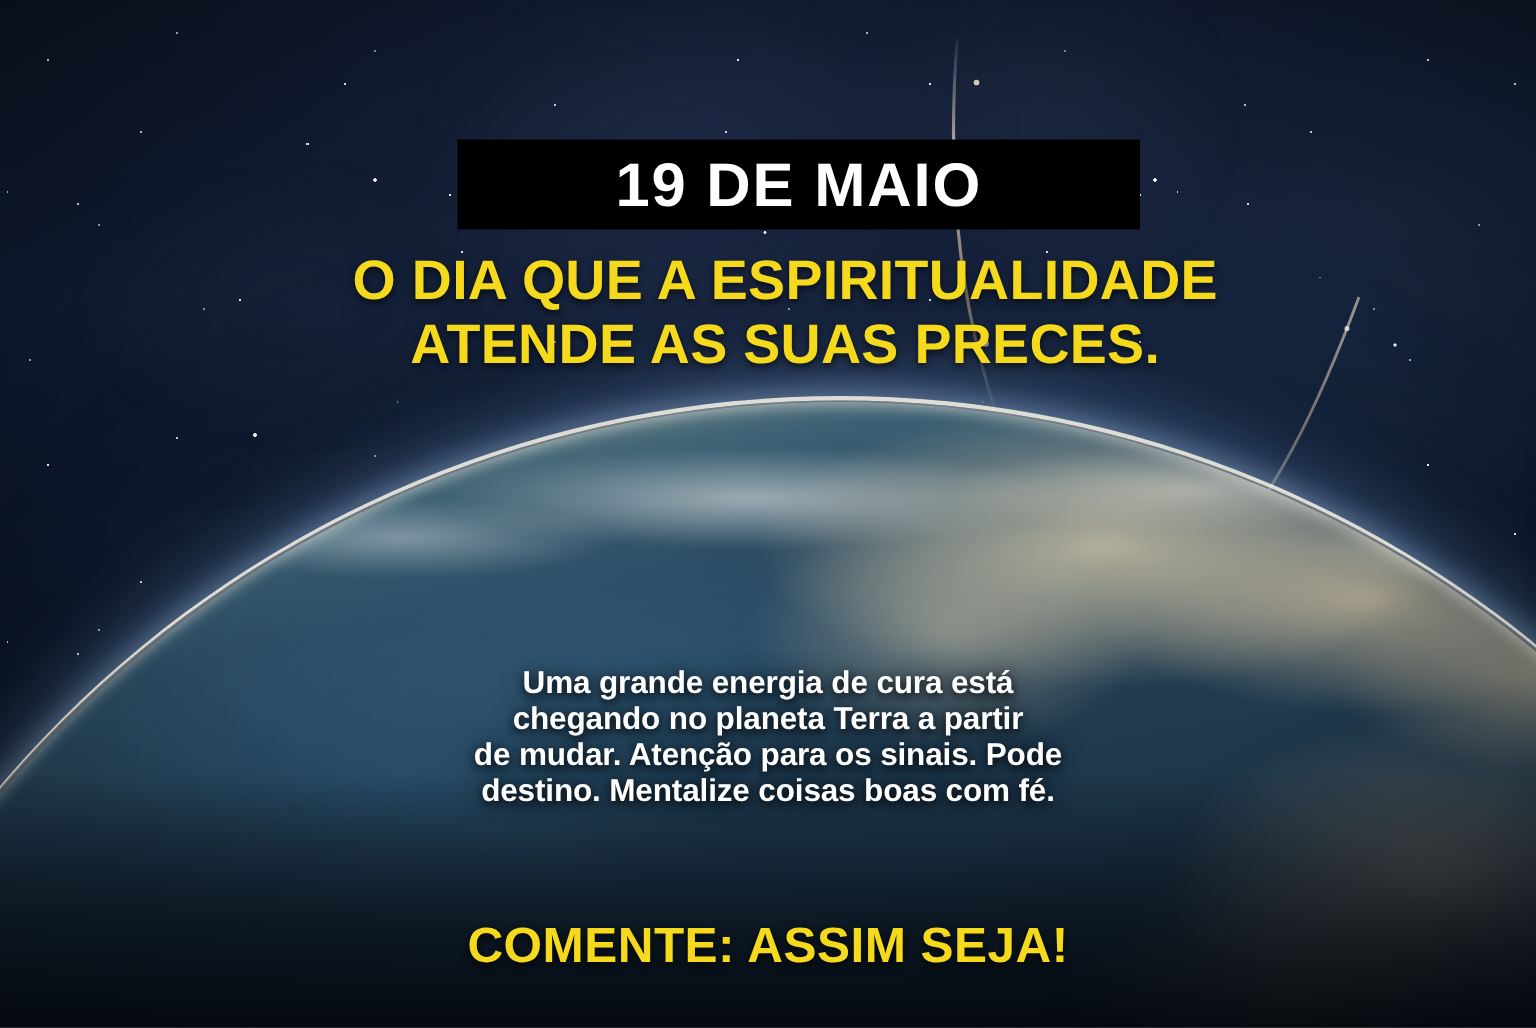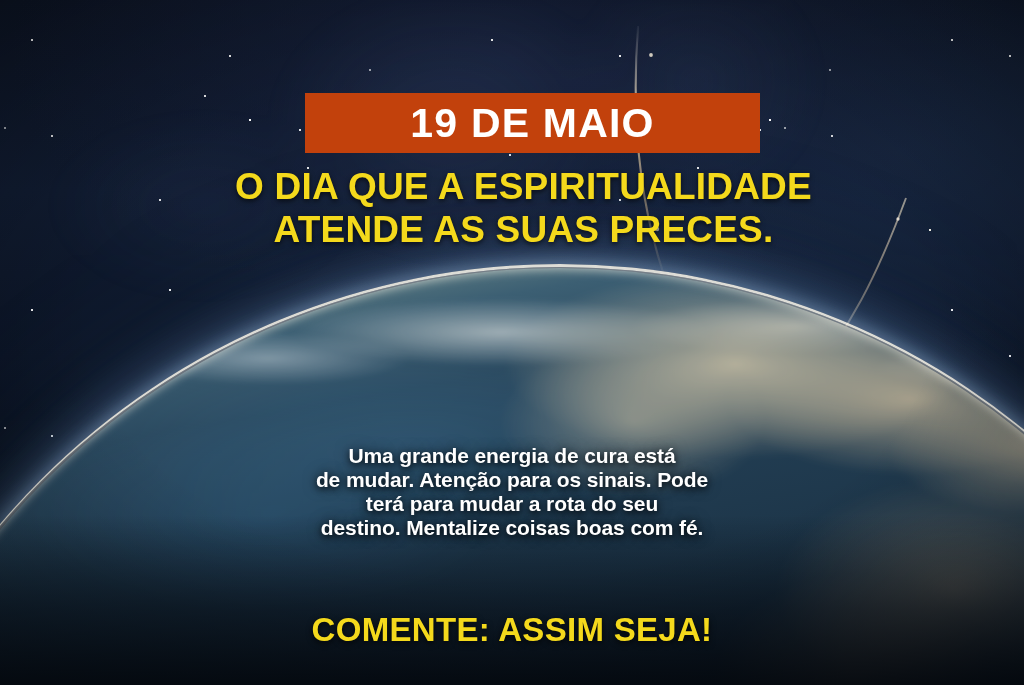--- a/index.html
+++ b/index.html
@@ -189,21 +189,21 @@
     inset: 0;
     z-index: 5;
   }
 
   .date-banner {
     position: absolute;
     left: 305px;
     top: 93px;
     width: 455px;
     height: 60px;
-    background: #c2410c;
+    background: #000000;
     display: flex;
     align-items: center;
     justify-content: center;
   }
   .date-banner-text {
     color: #ffffff;
     font-size: 41px;
     font-weight: 700;
     letter-spacing: 1.2px;
     line-height: 1;
@@ -308,21 +308,21 @@
       <span class="date-banner-text">19 DE MAIO</span>
     </div>
 
     <div class="headline">
       <span class="hl-line">O DIA QUE A ESPIRITUALIDADE</span>
       <span class="hl-line">ATENDE AS SUAS PRECES.</span>
     </div>
 
     <div class="body-copy">
       <span class="bc-line">Uma grande energia de cura está</span>
+      <span class="bc-line">chegando no planeta Terra a partir</span>
       <span class="bc-line">de mudar. Atenção para os sinais. Pode</span>
-      <span class="bc-line">terá para mudar a rota do seu</span>
       <span class="bc-line">destino. Mentalize coisas boas com fé.</span>
     </div>
 
     <div class="cta">COMENTE: ASSIM SEJA!</div>
 
   </div>
 </div>
 
 </body></html>

